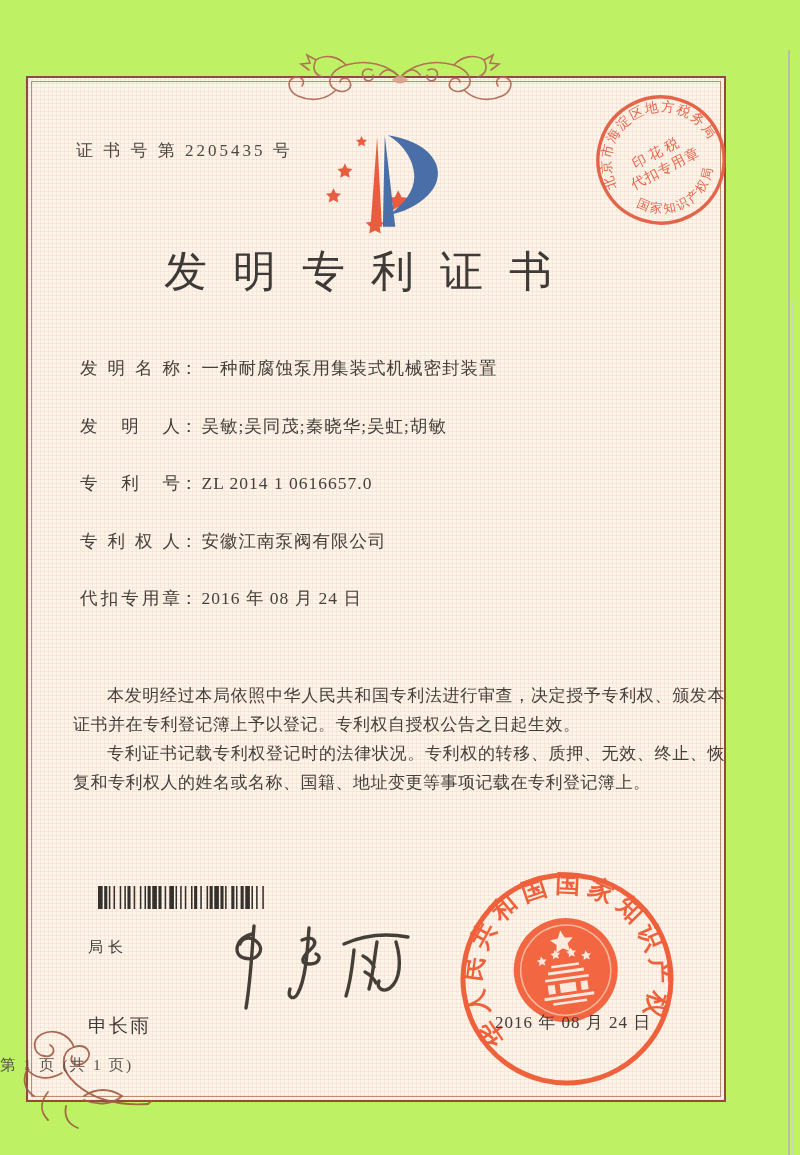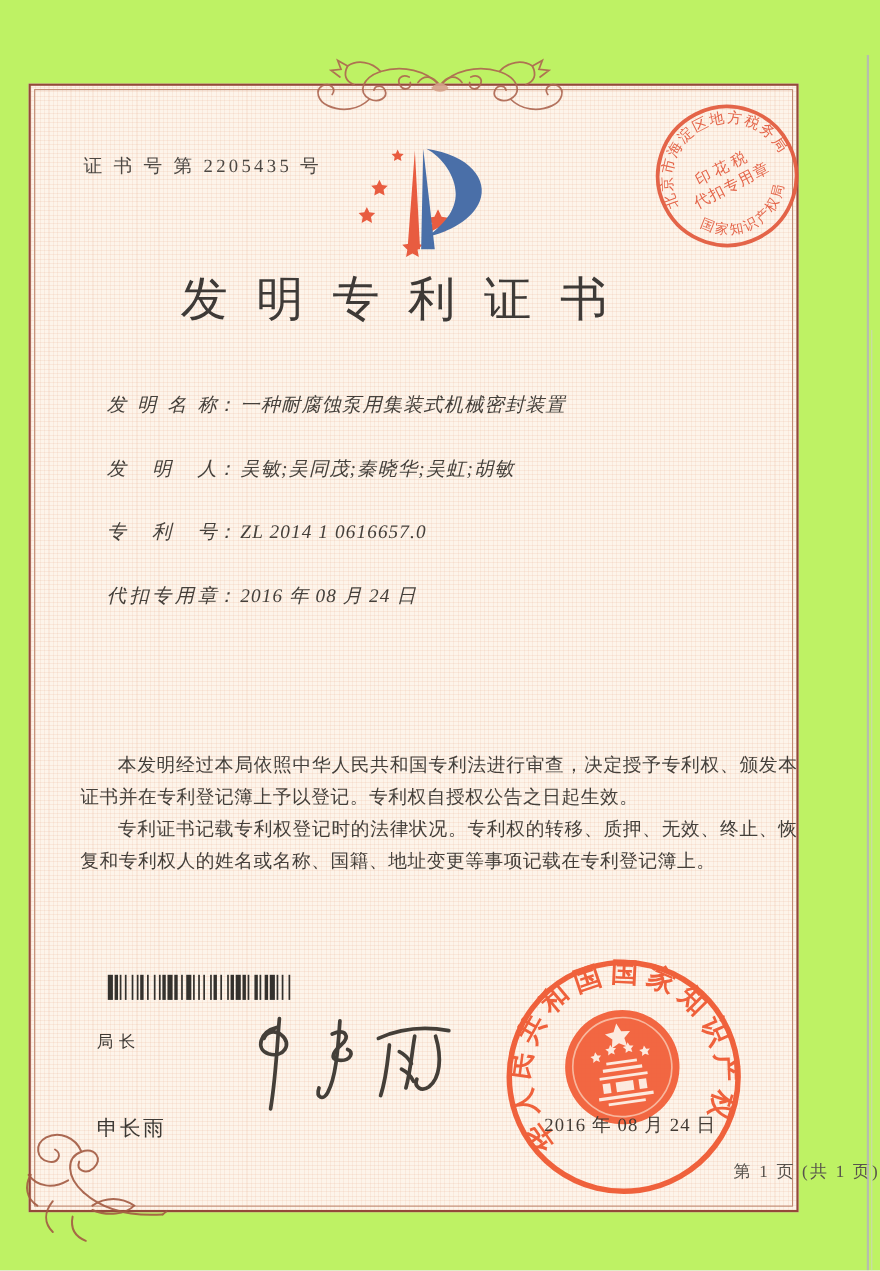--- a/index.html
+++ b/index.html
@@ -31,21 +31,21 @@
     font-size:17px; letter-spacing:3px; color:#4c4742;
   }
   .logo{position:absolute; left:299px; top:121px; width:162px; height:116px;}
 
   .title{
     position:absolute; left:0; right:72px; top:243px; margin:0;
     text-align:center; font-size:43px; font-weight:500;
     letter-spacing:26px; padding-left:14px; color:#3e3a37;
   }
 
-  .fields{position:absolute; left:97px; top:356px; width:600px;font-style:italic;}
+  .fields{position:absolute; left:80px; top:356px; width:600px;}
   .field{margin-bottom:33.5px; font-size:17.5px; color:#45403b; line-height:24px; white-space:nowrap;}
   .flabel{display:inline-block; width:100px; text-align:justify; text-align-last:justify; vertical-align:top;}
   .fcolon{display:inline-block; margin:0 4px 0 0;}
   .fvalue{letter-spacing:1px;}
 
   .body-text{
     position:absolute; left:73px; top:681px; width:652px;
     font-size:17px; line-height:29px; color:#443f3a; text-align:justify;
   }
   .body-text p{margin:0; text-indent:2em; letter-spacing:.5px;}
@@ -57,21 +57,21 @@
   .signature-svg{position:absolute; left:212px; top:918px; width:215px; height:100px;}
 
   .tax-stamp{position:absolute; left:575px; top:74px; width:172px; height:172px; opacity:.92;}
   .office-seal{position:absolute; left:446px; top:858px; width:242px; height:242px; opacity:.95;}
   .seal-date{
     position:absolute; left:468px; top:1011px; width:210px; text-align:center;
     font-size:17px; letter-spacing:1px; color:#423b35; z-index:5;
   }
 
   .footer{
-    position:absolute; left:0; right:0; top:1055px; text-align:right;
+    position:absolute; left:0; right:0; top:1055px; text-align:left;
     font-size:15.5px; letter-spacing:2px; color:#57524c;
   }
 </style>
 </head>
 <body>
 
 <div class="page">
 
   <div class="frame">
     <div class="frame-inner"></div>
@@ -134,20 +134,23 @@
 
   <div class="fields">
     <div class="field">
       <span class="flabel">发明名称</span><span class="fcolon">：</span><span class="fvalue">一种耐腐蚀泵用集装式机械密封装置</span>
     </div>
     <div class="field">
       <span class="flabel">发明人</span><span class="fcolon">：</span><span class="fvalue">吴敏;吴同茂;秦晓华;吴虹;胡敏</span>
     </div>
     <div class="field">
       <span class="flabel">专利号</span><span class="fcolon">：</span><span class="fvalue">ZL 2014 1 0616657.0</span>
+    </div>
+    <div class="field">
+      <span class="flabel">专利权人</span><span class="fcolon">：</span><span class="fvalue">安徽江南泵阀有限公司</span>
     </div>
     <div class="field">
       <span class="flabel">代扣专用章</span><span class="fcolon">：</span><span class="fvalue">2016 年 08 月 24 日</span>
     </div>
   </div>
 
   <div class="body-text">
     <p>本发明经过本局依照中华人民共和国专利法进行审查，决定授予专利权、颁发本证书并在专利登记簿上予以登记。专利权自授权公告之日起生效。</p>
     <p>专利证书记载专利权登记时的法律状况。专利权的转移、质押、无效、终止、恢复和专利权人的姓名或名称、国籍、地址变更等事项记载在专利登记簿上。</p>
   </div>

